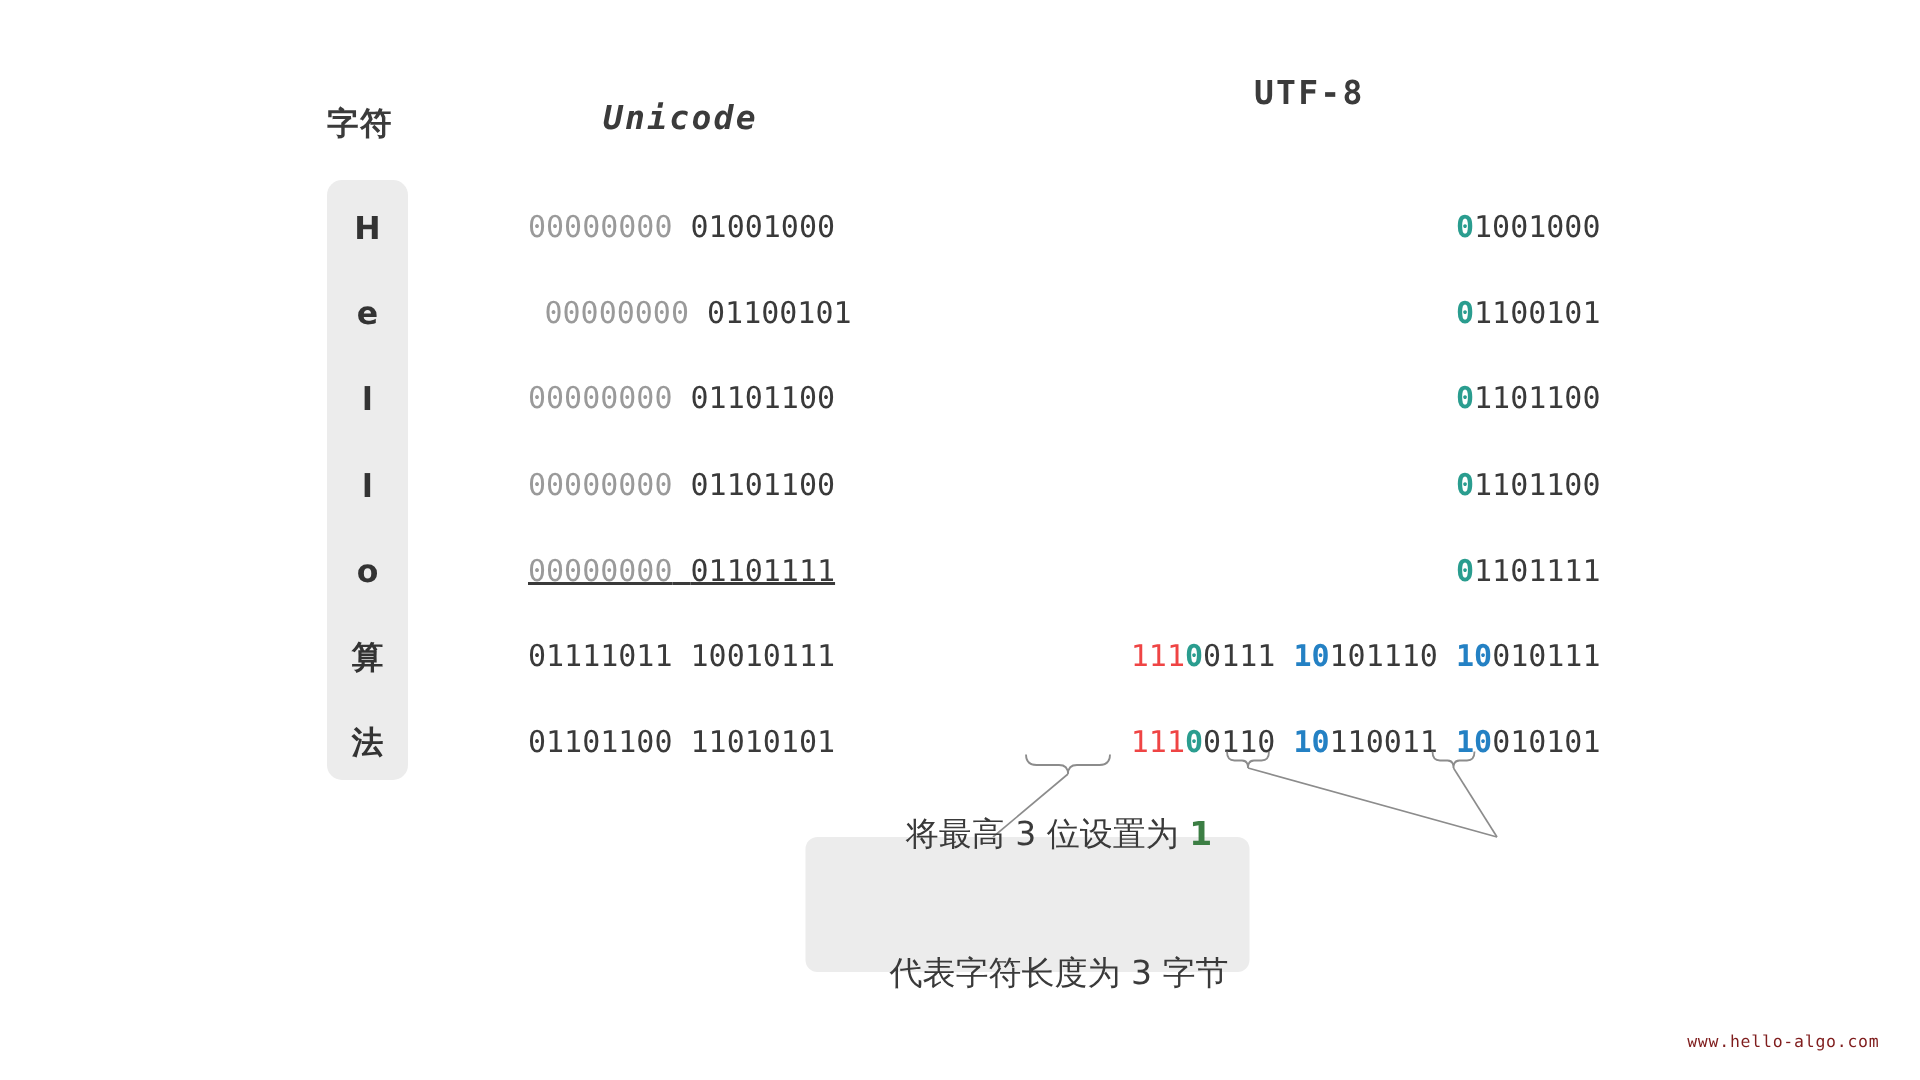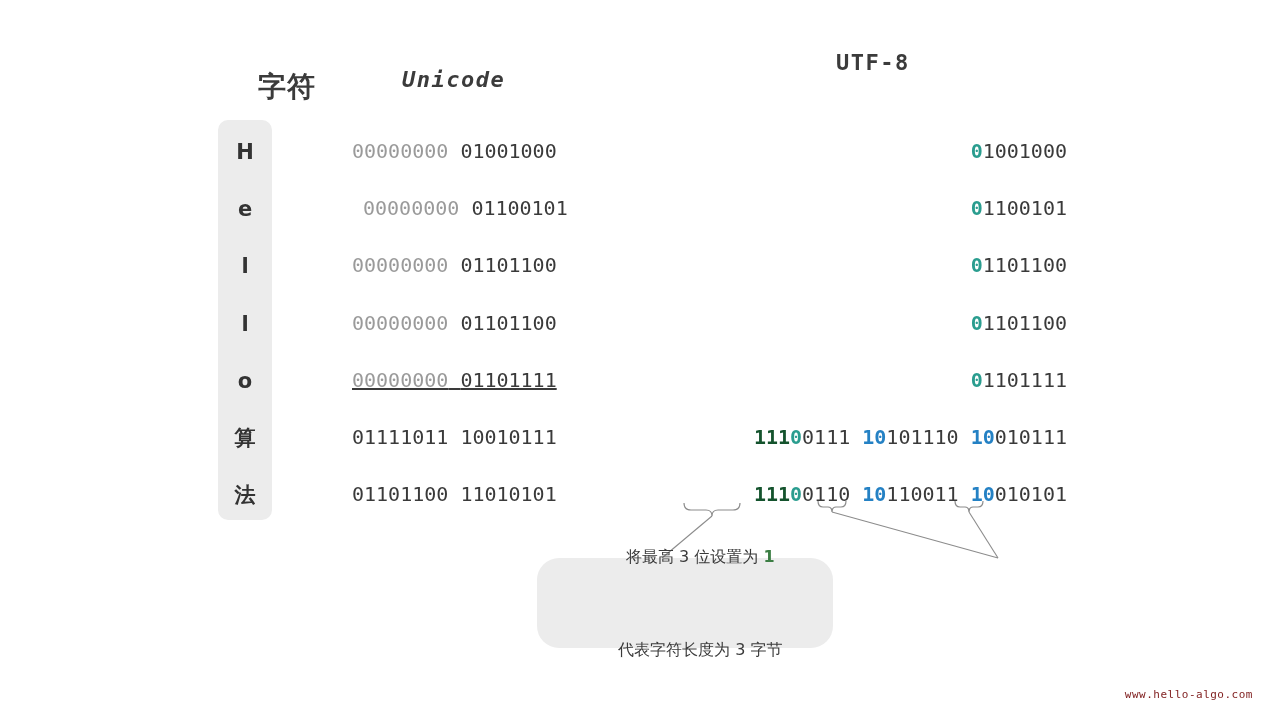--- a/index.html
+++ b/index.html
@@ -26,23 +26,22 @@
 
   
   .col-header {
     position: absolute;
     font-weight: bold;
     color: #3b3b3b;
     white-space: nowrap;
   }
   .col-header.cjk {
     font-family: Liberation Serif, serif;
-    font-size: 28px;
+    font-size: 21px;
     letter-spacing: 1px;
-    margin-left: 40px;
   }
   .col-header.mono {
     font-family: "DejaVu Sans Mono", "Liberation Mono", monospace;
     font-size: 22px;
     letter-spacing: 1.5px;
   }
   #hdr-char  { left: 218px; top: 68px; }
   #hdr-uni   { left: 402px; top: 67px; font-style: italic; }
   #hdr-utf8  { left: 836px; top: 50px; }
 
@@ -78,43 +77,43 @@
     font-size: 20px;
     white-space: pre;
     line-height: 20px;
   }
   .uni-row { left: 352px; }
   .utf-row { right: 213px; text-align: right; }
 
   .b-gray   { color: #9a9a9a; }
   .b-dark   { color: #3a3a3a; }
   .b-teal   { color: #2a9d8f; font-weight: bold; }
-  .b-green  { color: #14532d; font-weight: bold; }
+  .b-green  { color: #ef4444; font-weight: normal; }
   .b-blue   { color: #2481c4; font-weight: bold; }
 
   
   #annotation-svg {
     position: absolute;
     left: 0;
     top: 0;
     width: 1280px;
     height: 720px;
     pointer-events: none;
   }
 
   
   .callout {
     position: absolute;
     background: #ececec;
-    border-radius: 22px;
+    border-radius: 8px;
     display: flex;
     flex-direction: column;
     align-items: center;
     justify-content: center;
-    font-size: 16px;
+    font-size: 22px;
     color: #3a3a3a;
     line-height: 31px;
   }
   #callout-1 { left: 537px; top: 558px; width: 296px; height: 90px; }
   #callout-2 { left: 857px; top: 558px; width: 276px; height: 90px; }
   .callout-line { white-space: pre; }
   .hl-green { color: #3c7e44; font-weight: bold; }
   .hl-blue  { color: #2481c4; font-weight: bold; }
 
   

